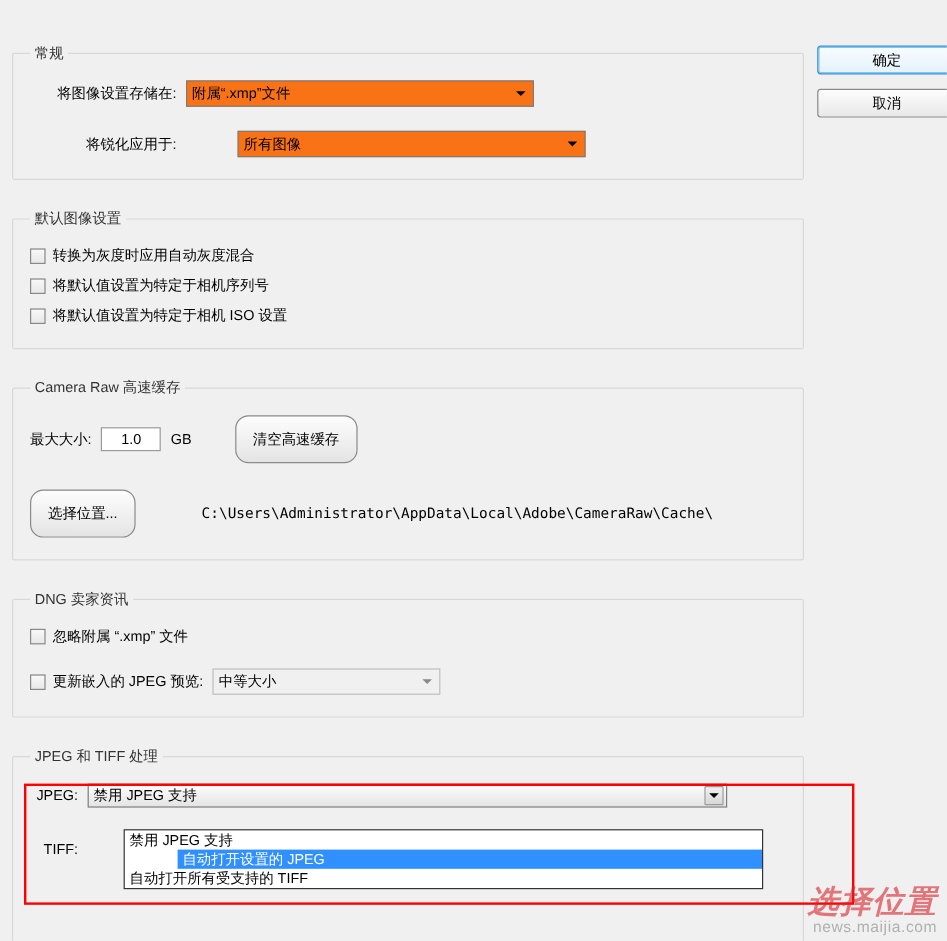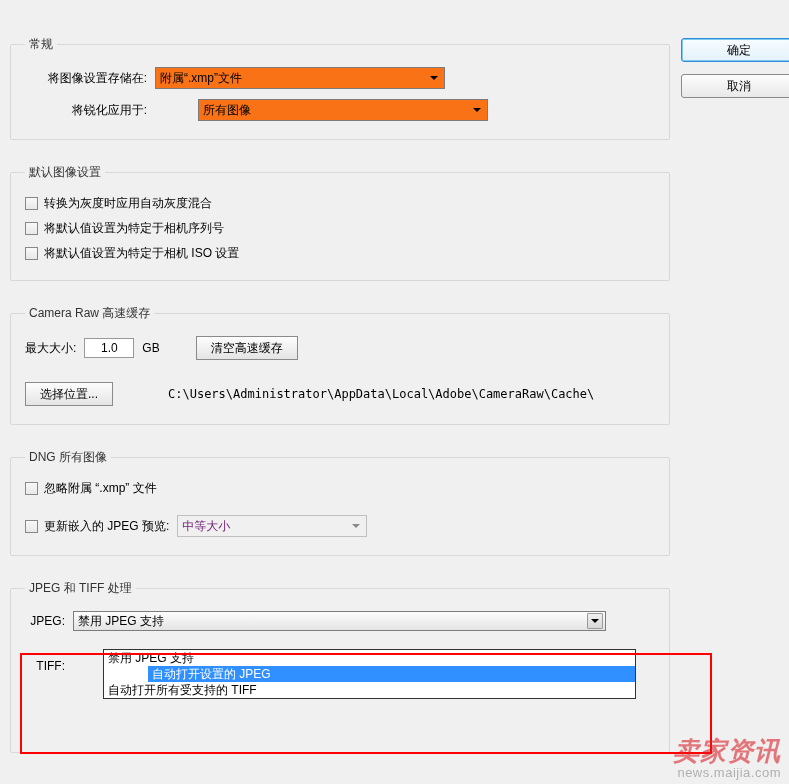--- a/index.html
+++ b/index.html
@@ -51,21 +51,21 @@
     background: #f0f0f0;
   }
   legend {
     padding: 0 4px;
     font-size: 12px;
     color: #333;
   }
   .row {
     display: flex;
     align-items: center;
-    margin-bottom: 10px;
+    margin-bottom: 20px;
   }
   .row:last-child { margin-bottom: 0; gap: 43px; }
   .label-col {
     width: 130px;
     text-align: right;
     padding-right: 8px;
   }
   .select {
     width: 290px;
     height: 22px;
@@ -79,21 +79,21 @@
     align-items: center;
     justify-content: space-between;
   }
   .select .arrow {
     width: 0; height: 0;
     border-left: 4px solid transparent;
     border-right: 4px solid transparent;
     border-top: 4px solid #000;
     margin-right: 2px;
   }
-  .select.disabled { background: #f0f0f0; color: #701a75; border-color: #bfbfbf; }
+  .select.disabled { background: #f0f0f0; color: #000000; border-color: #bfbfbf; }
   .chk-row {
     display: flex;
     align-items: center;
     margin-bottom: 8px;
   }
   .chk-row:last-child { margin-bottom: 0; }
   .chk {
     width: 13px; height: 13px;
     border: 1px solid #888;
     background: linear-gradient(#f8f8f8, #e8e8e8);
@@ -104,25 +104,25 @@
     width: 50px;
     height: 20px;
     border: 1px solid #999;
     background: #fff;
     text-align: center;
     font-family: inherit;
     font-size: 12px;
     padding: 0;
   }
   .small-btn {
-    height: 24px;
+    height: 40px;
     padding: 0 14px;
     background: linear-gradient(#fdfdfd, #e4e4e4);
     border: 1px solid #8a8a8a;
-    border-radius: 0;
+    border-radius: 11px;
     font-size: 12px;
     font-family: inherit;
     cursor: pointer;
   }
   .path-text {
     font-family: "SimSun", monospace;
     font-size: 12px;
     margin-left: 12px;
   }
   .highlight-box {
@@ -254,21 +254,21 @@
       <span style="width:20px"></span>
       <button class="small-btn">清空高速缓存</button>
     </div>
     <div class="row" style="margin-top:22px;">
       <button class="small-btn">选择位置...</button>
       <span class="path-text">C:\Users\Administrator\AppData\Local\Adobe\CameraRaw\Cache\</span>
     </div>
   </fieldset>
 
   <fieldset>
-    <legend>DNG 所有图像</legend>
+    <legend>DNG 卖家资讯</legend>
     <div class="chk-row" style="margin-bottom:18px;text-align:right;">
       <span class="chk"></span>
       <span>忽略附属 “.xmp” 文件</span>
     </div>
     <div class="chk-row">
       <span class="chk"></span>
       <span>更新嵌入的 JPEG 预览:</span>
       <span style="width:8px"></span>
       <div class="select disabled" style="width:190px;">
         <span>中等大小</span>
@@ -298,15 +298,15 @@
         <div class="opt">自动打开所有受支持的 TIFF</div>
       </div>
     </div>
   </fieldset>
 
 </div>
 
 <div class="highlight-box" style="left:20px; top:653px; width:692px; height:101px;"></div>
 
 <div class="watermark">
-  <div class="brand">卖家资讯</div>
+  <div class="brand">选择位置</div>
   <div class="url">news.maijia.com</div>
 </div>
 
 </body></html>

